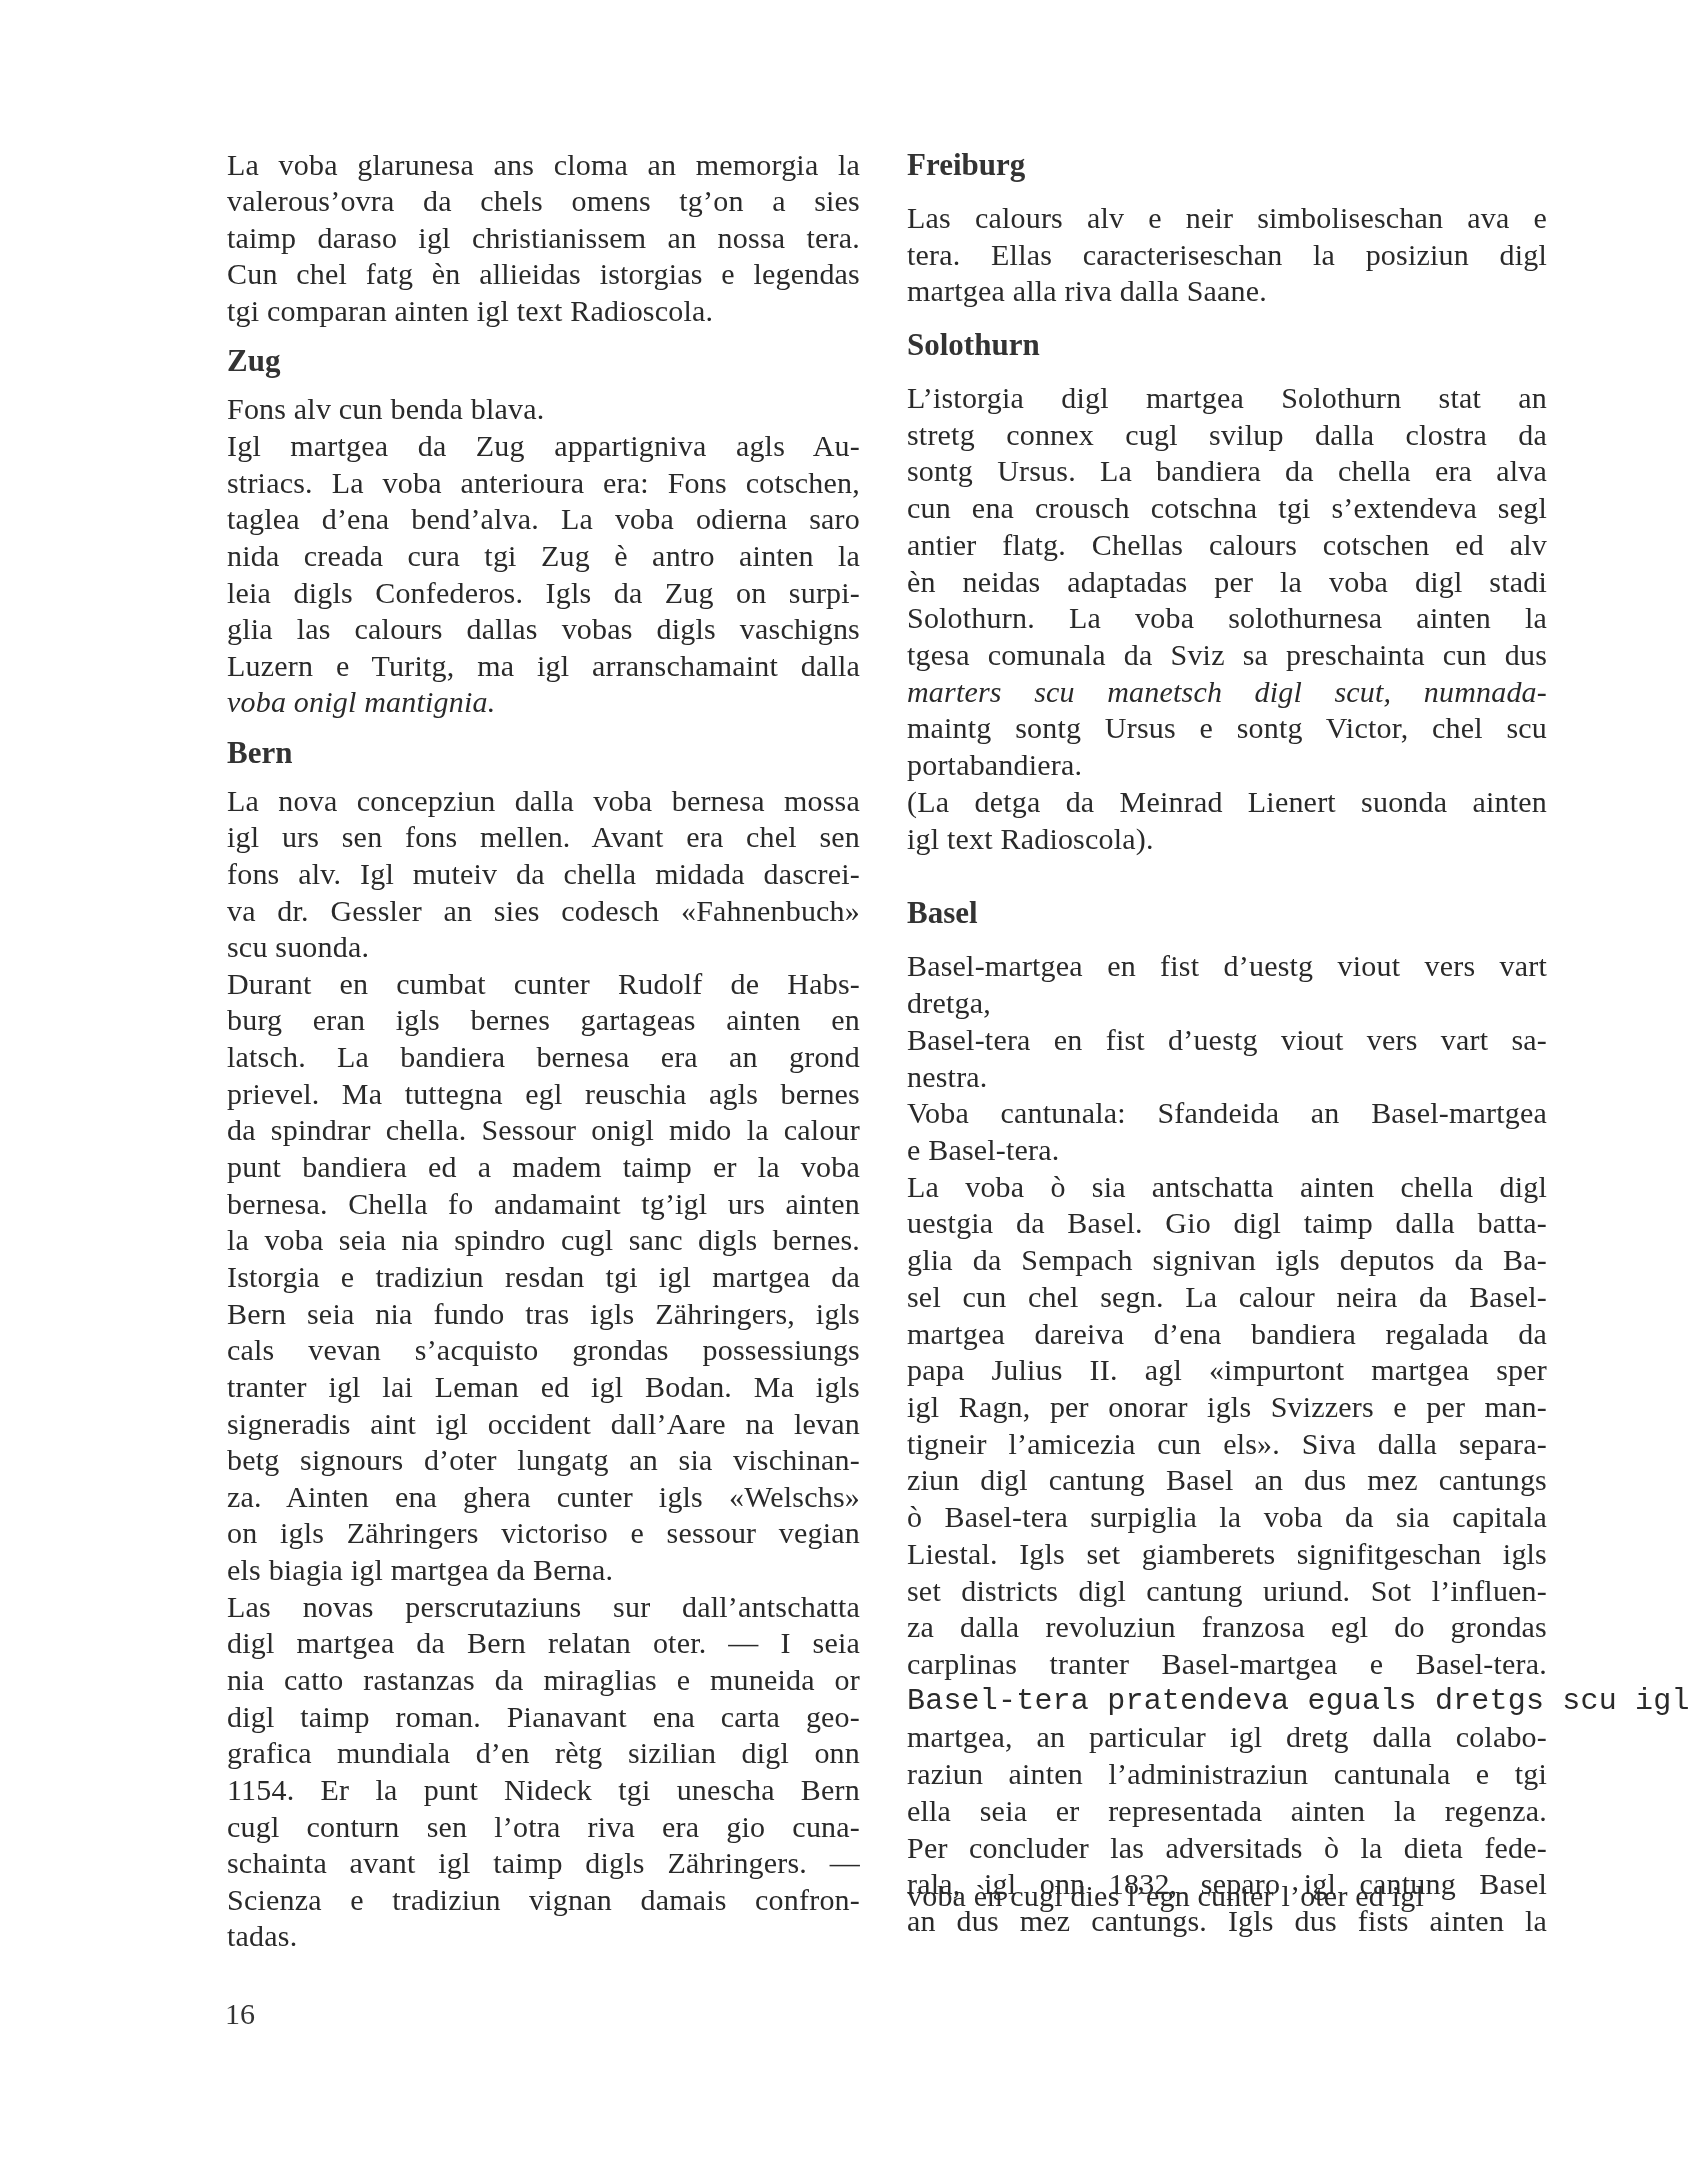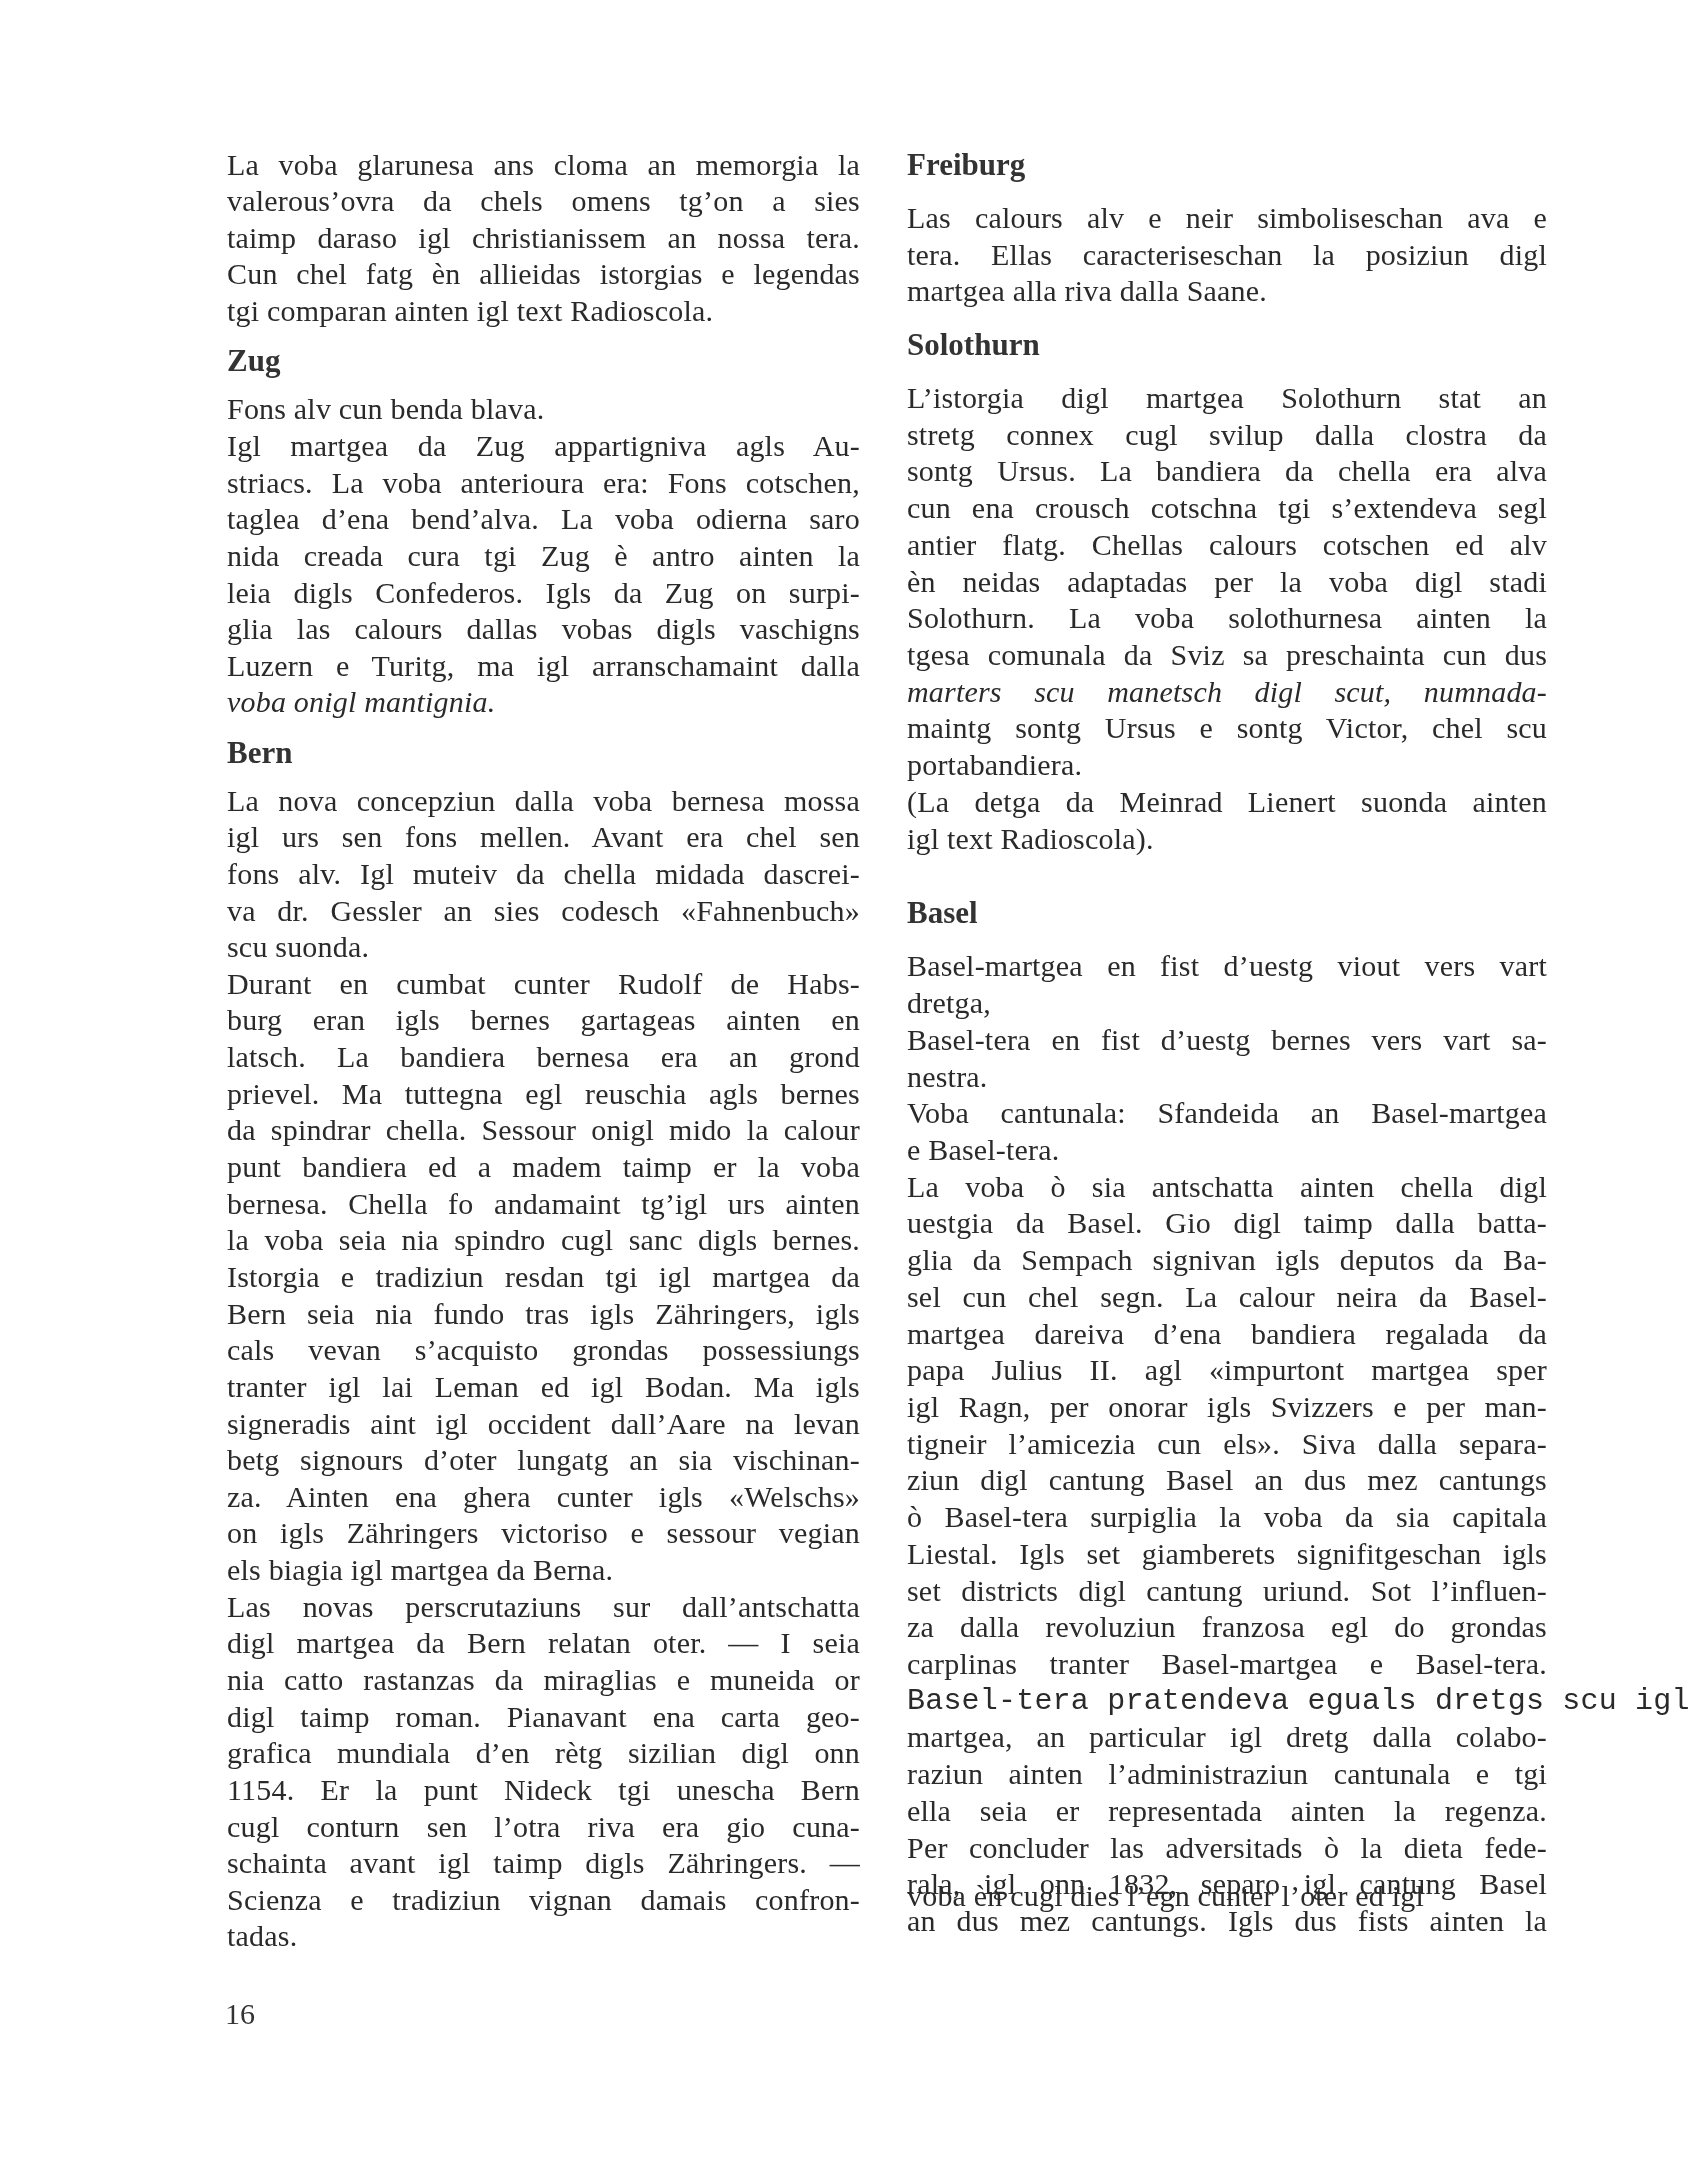--- a/index.html
+++ b/index.html
@@ -108,21 +108,21 @@
     <div>
       <div class="line" style="top: 784px;">(La detga da Meinrad Lienert suonda ainten</div>
       <div class="line last" style="top: 821px;">igl text Radioscola).</div>
     </div>
     <div class="heading" style="top: 895px;">Basel</div>
     <div>
       <div class="line" style="top: 948px;">Basel-martgea en fist d’uestg viout vers vart</div>
       <div class="line last" style="top: 985px;">dretga,</div>
     </div>
     <div>
-      <div class="line" style="top: 1022px;">Basel-tera en fist d’uestg bernes vers vart sa-</div>
+      <div class="line" style="top: 1022px;">Basel-tera en fist d’uestg viout vers vart sa-</div>
       <div class="line last" style="top: 1059px;">nestra.</div>
     </div>
     <div>
       <div class="line" style="top: 1095px;">Voba cantunala: Sfandeida an Basel-martgea</div>
       <div class="line last" style="top: 1132px;">e Basel-tera.</div>
     </div>
     <div>
       <div class="line" style="top: 1169px;">La voba ò sia antschatta ainten chella digl</div>
       <div class="line" style="top: 1205px;">uestgia da Basel. Gio digl taimp dalla batta-</div>
       <div class="line" style="top: 1242px;">glia da Sempach signivan igls deputos da Ba-</div>

